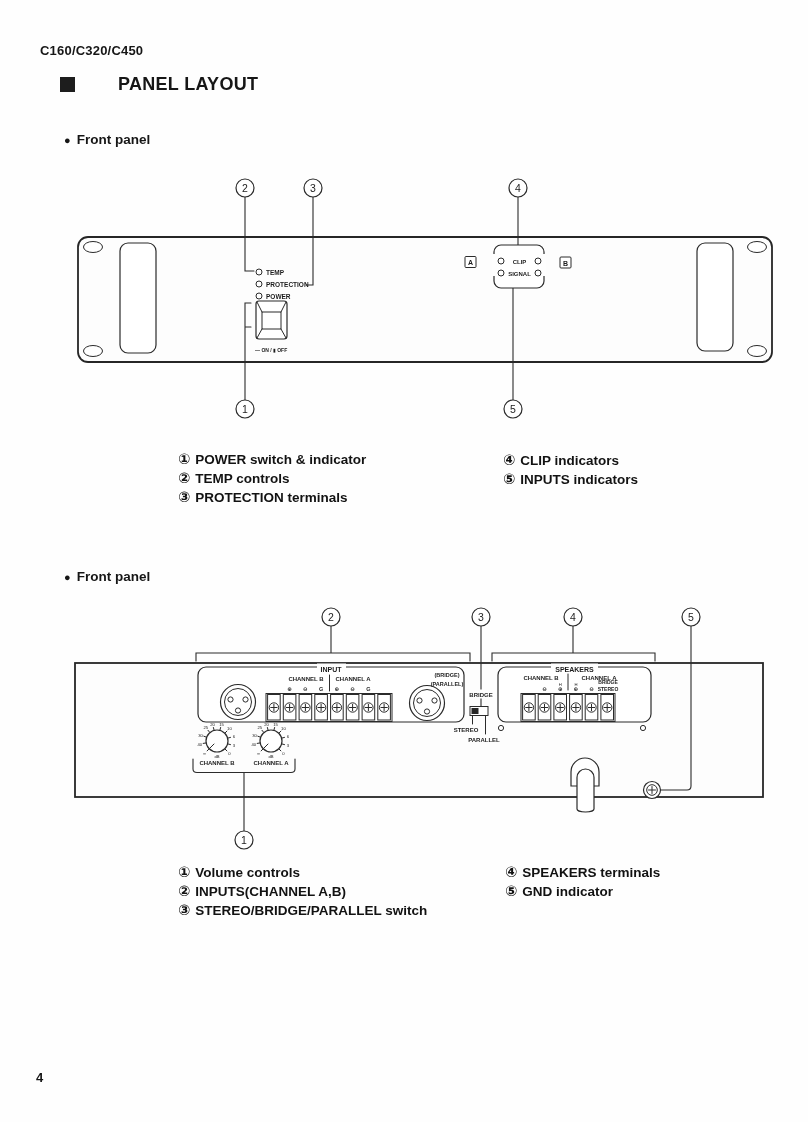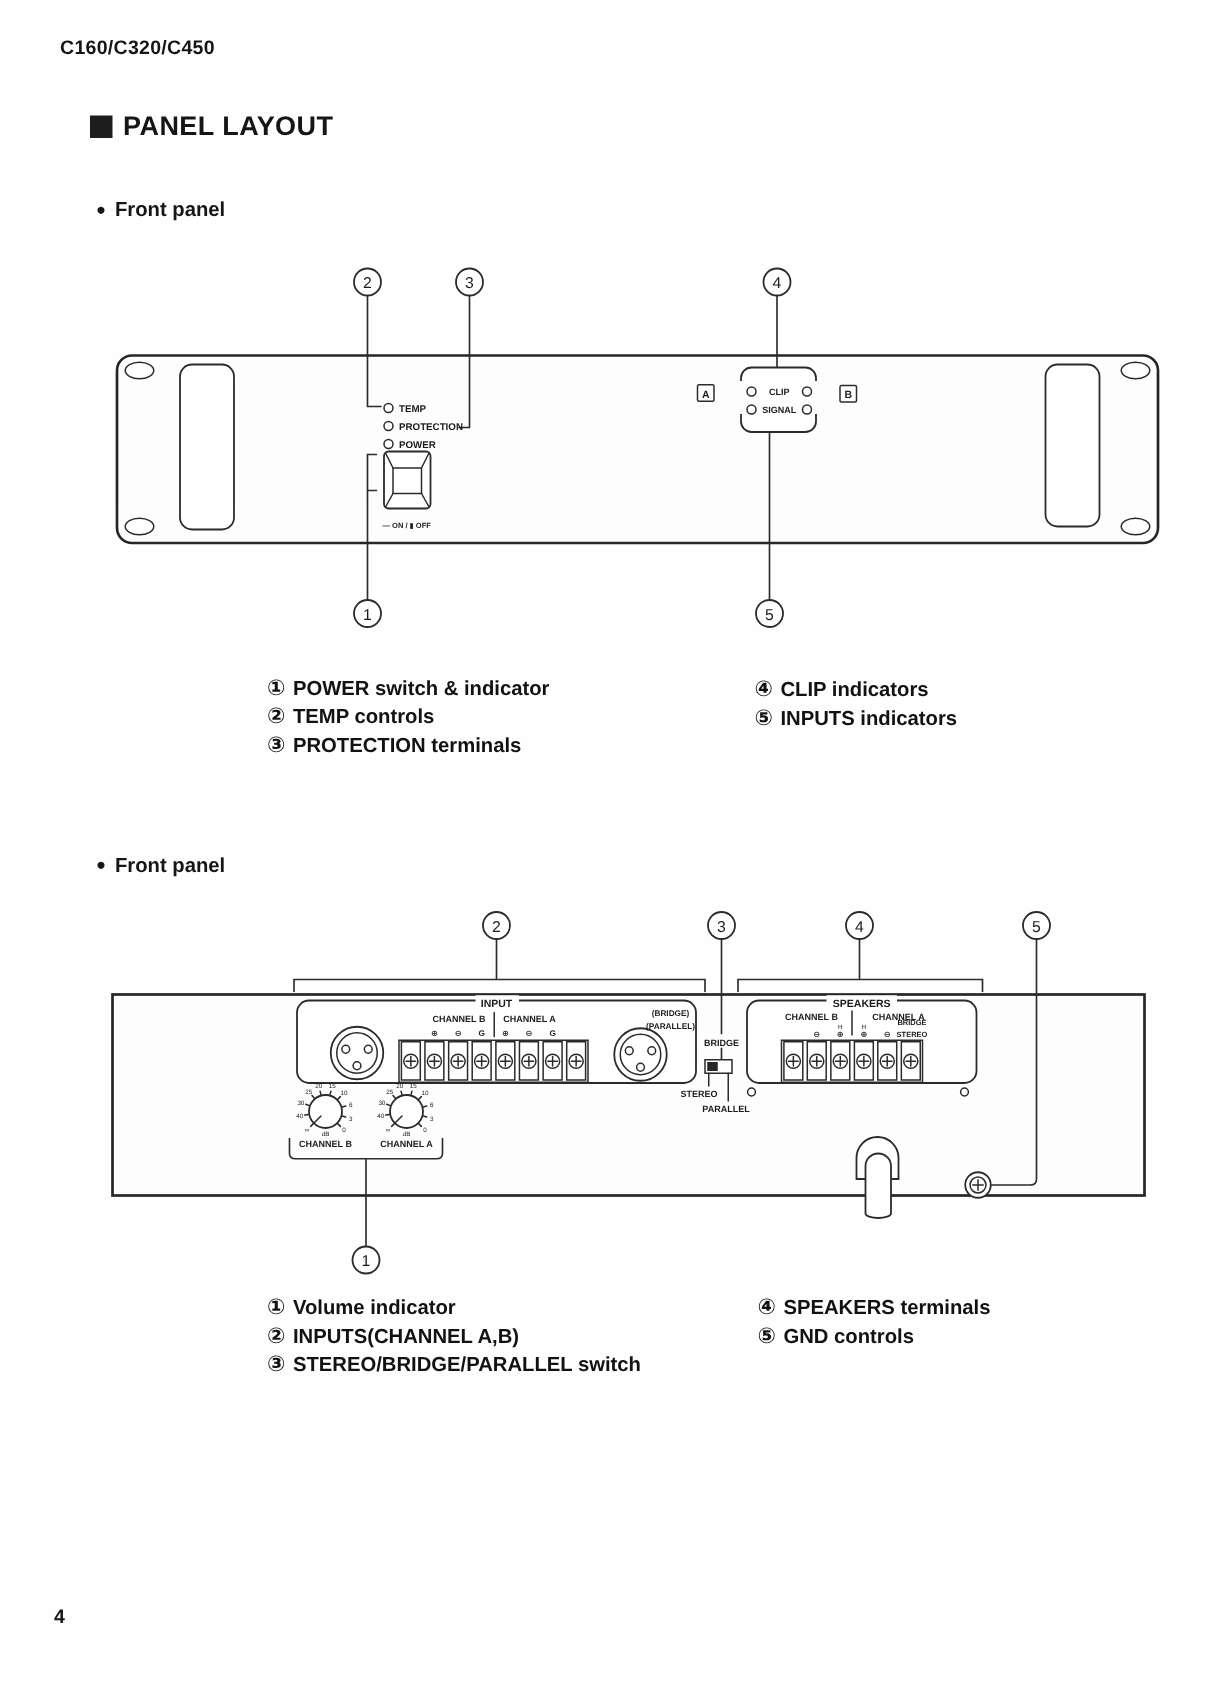--- a/index.html
+++ b/index.html
@@ -2,22 +2,22 @@
 <html><head>
 <meta charset="utf-8">
 <style>
   html,body{margin:0;padding:0;}
   body{
     width:808px;height:1122px;position:relative;background:#fefefe;
     font-family:"Liberation Sans","DejaVu Sans",sans-serif;color:#161616;
     overflow:hidden;
   }
   .abs{position:absolute;}
-  .model{left:40px;top:24px;font-size:13px;font-weight:bold;letter-spacing:.2px;}
-  .sect{left:60px;top:74px;display:flex;align-items:center;}
+  .model{left:40px;top:43px;font-size:13px;font-weight:bold;letter-spacing:.2px;}
+  .sect{left:60px;top:74px;display:flex;align-items:center;gap:36px;}
   .sect .sq{width:15px;height:15px;background:#1d1d1d;margin-right:7px;}
   .sect .txt{font-size:18px;font-weight:bold;letter-spacing:.3px;}
   .subhead{display:flex;align-items:center;font-size:13.5px;font-weight:bold;}
   .subhead .dot{font-size:11px;margin-right:6px;}
   .front-head{left:64px;top:132px;}
   .rear-head{left:64px;top:569px;}
   .legend{font-size:13.5px;font-weight:bold;color:#121212;}
   .legend .row{display:flex;align-items:baseline;height:18.8px;white-space:nowrap;}
   .legend .lnum{font-size:14.5px;margin-right:5px;font-family:"DejaVu Sans","Liberation Sans",sans-serif;}
   .pagenum{left:36px;top:1070px;font-size:13px;font-weight:bold;}
@@ -309,35 +309,35 @@
     <circle class="shape" cx="691" cy="617" r="9"></circle>
     <text class="cnum" x="691" y="621" text-anchor="middle">5</text>
     <circle class="shape" cx="244" cy="840" r="9"></circle>
     <text class="cnum" x="244" y="844" text-anchor="middle">1</text>
   </g>
 </svg>
 
 <div class="abs legend" style="left:178px;top:864px">
   <div class="row">
       <span class="lnum">①</span>
-      <span>Volume indicator</span>
+      <span>Volume controls</span>
     </div>
   <div class="row">
       <span class="lnum">②</span>
       <span>INPUTS(CHANNEL A,B)</span>
     </div>
   <div class="row">
       <span class="lnum">③</span>
       <span>STEREO/BRIDGE/PARALLEL switch</span>
     </div>
 </div>
 <div class="abs legend" style="left:505px;top:864px">
   <div class="row">
       <span class="lnum">④</span>
       <span>SPEAKERS terminals</span>
     </div>
   <div class="row">
       <span class="lnum">⑤</span>
-      <span>GND controls</span>
+      <span>GND indicator</span>
     </div>
 </div>
 
 <div class="abs pagenum">4</div>
 
 </body></html>

